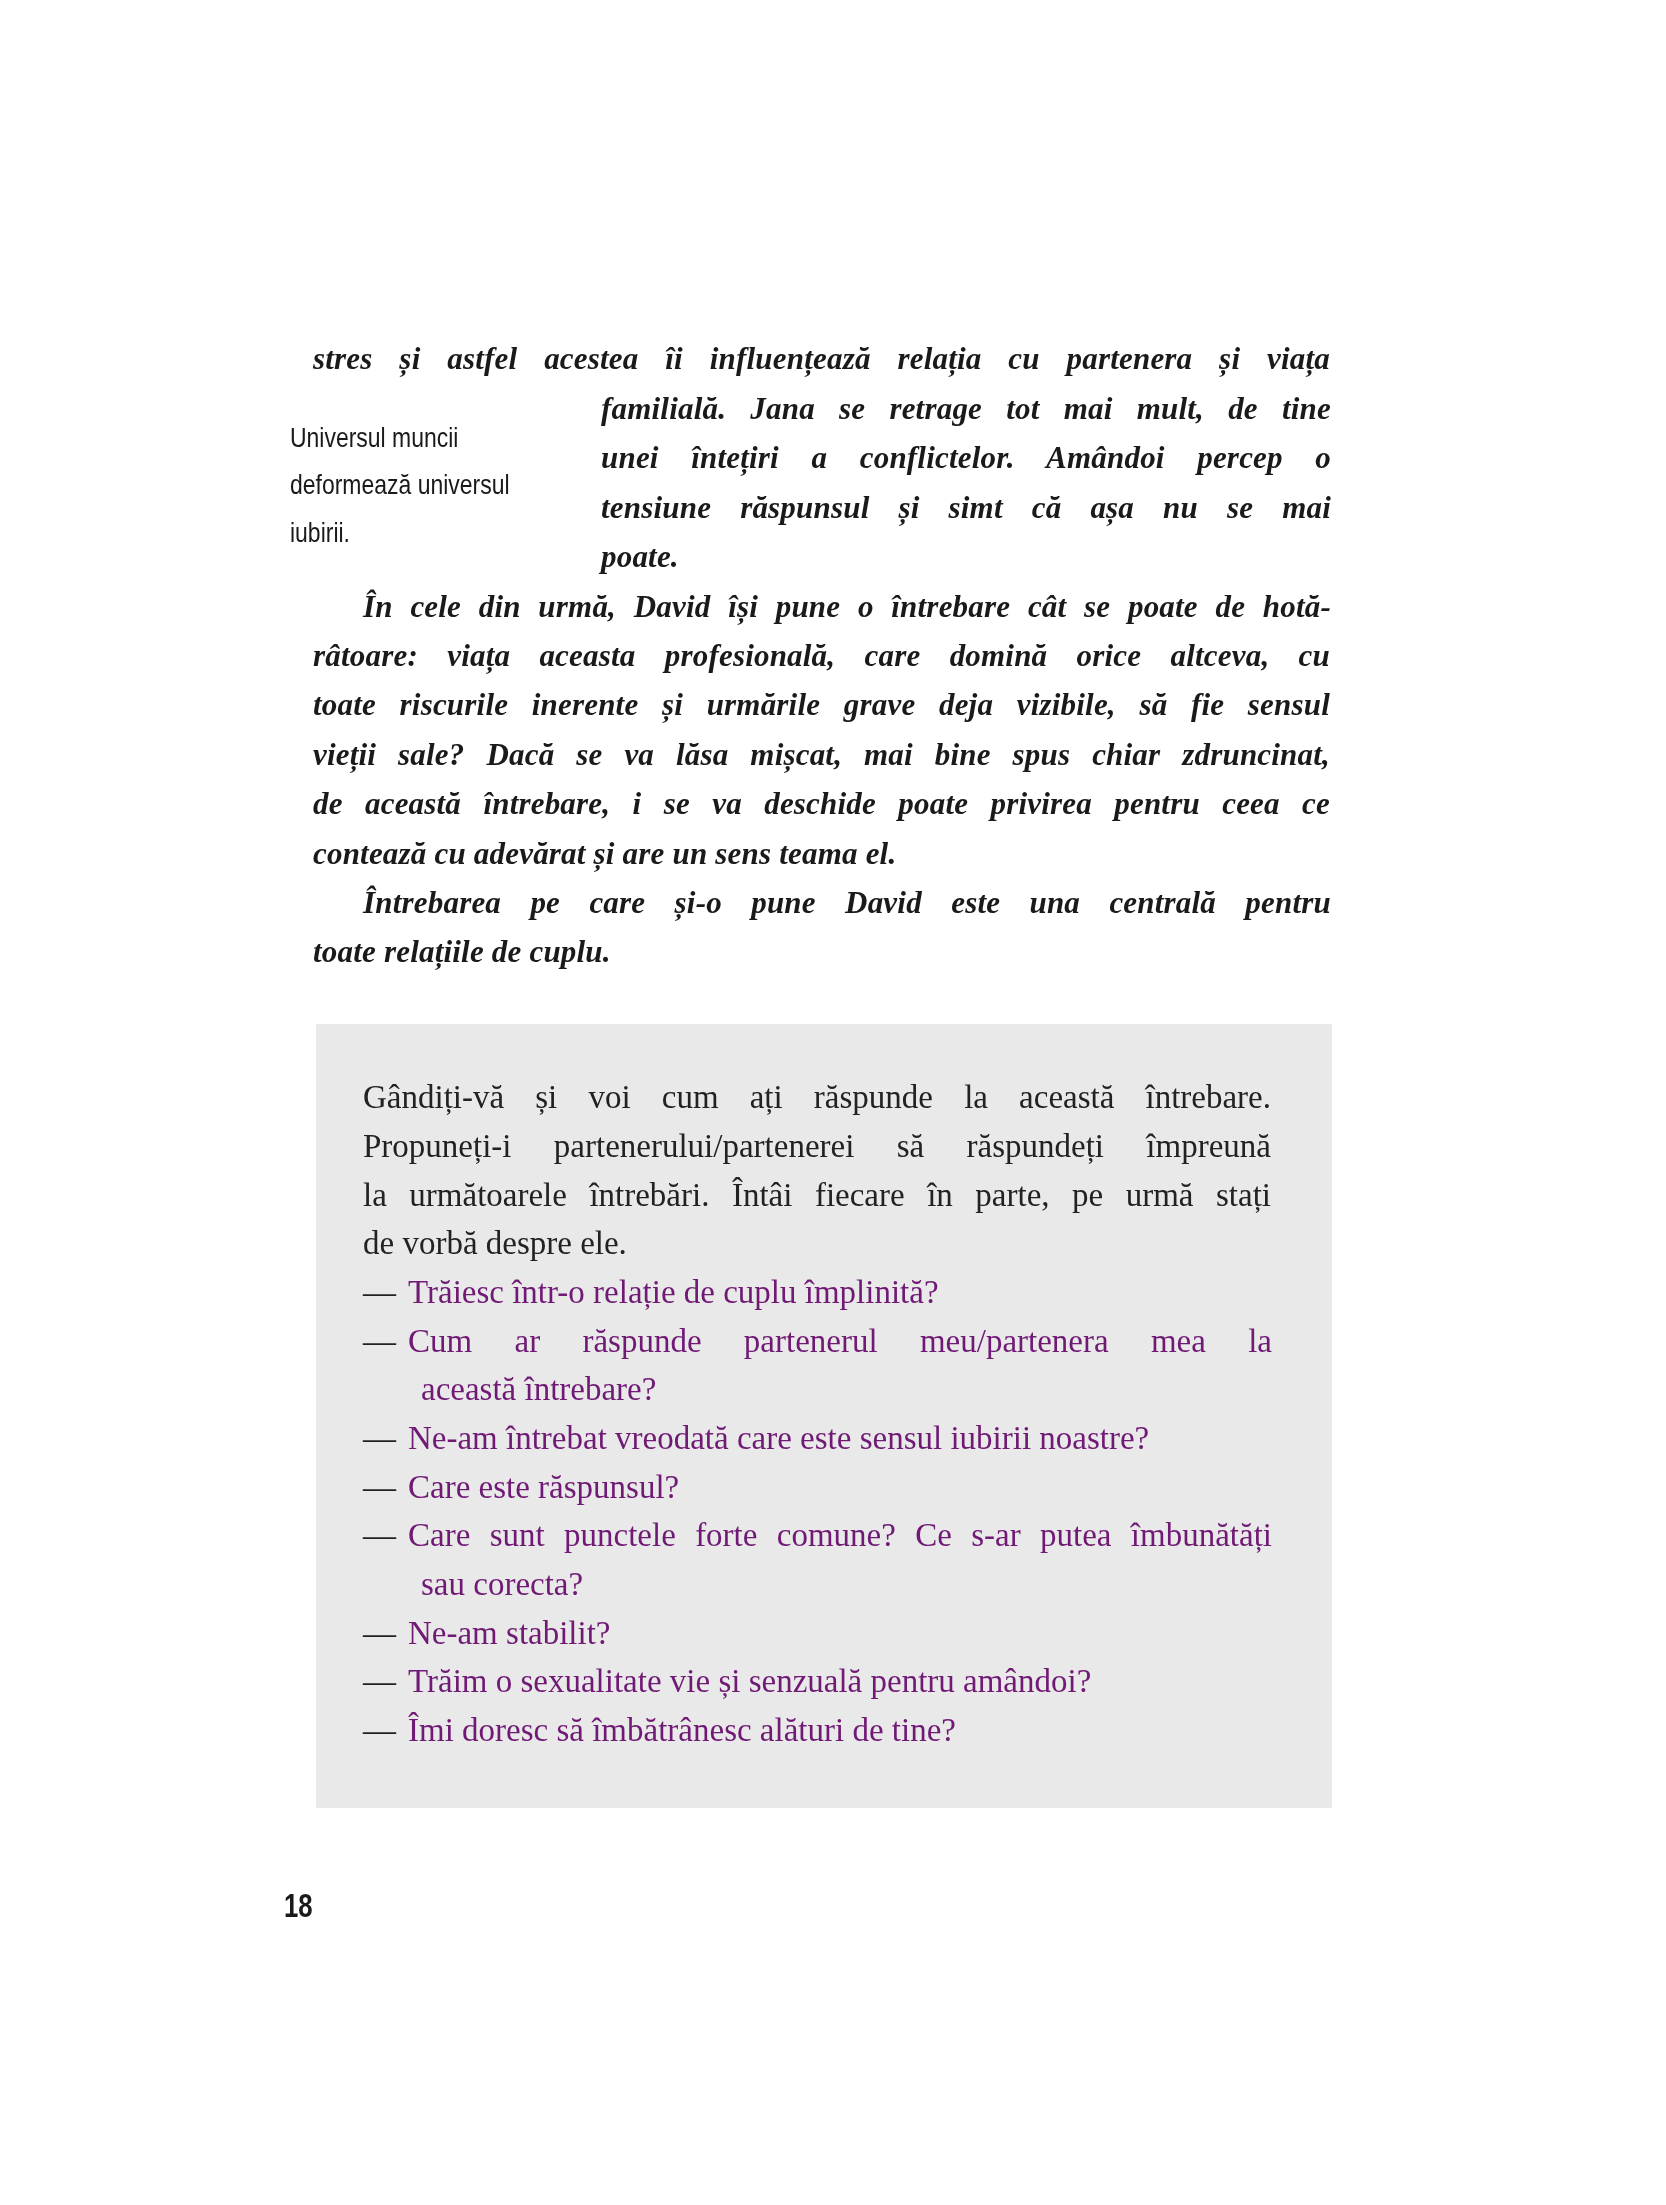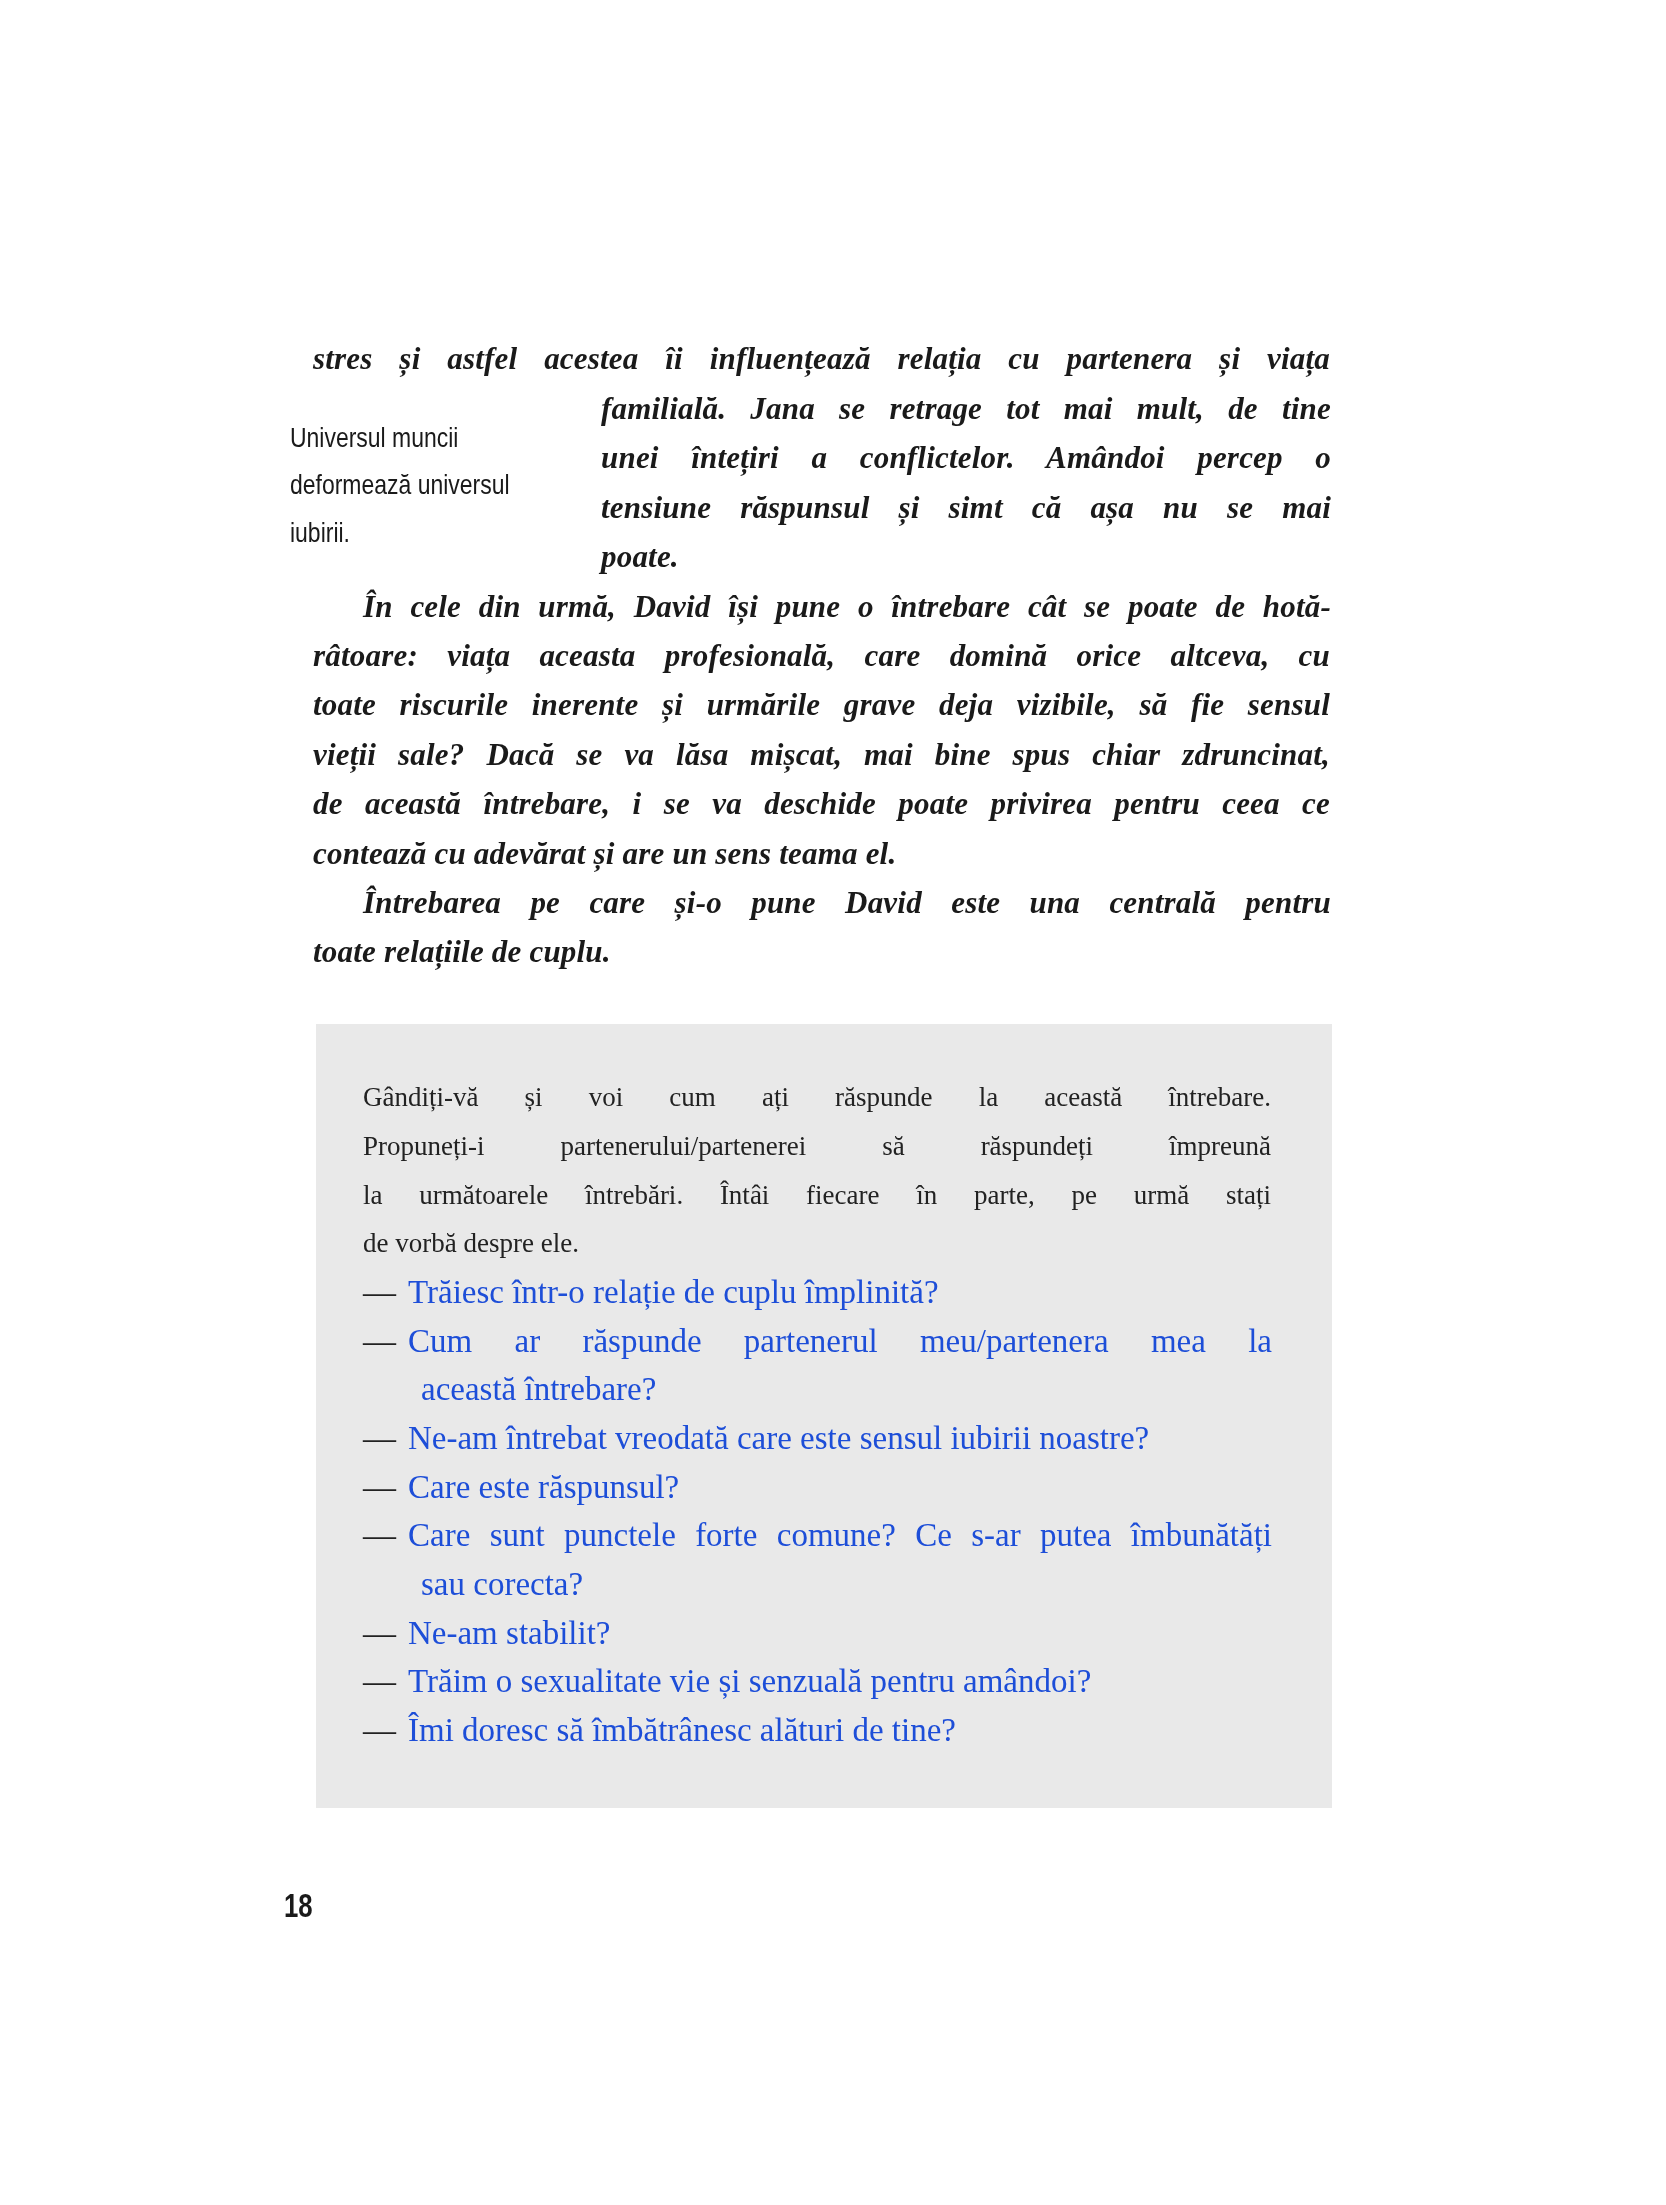--- a/index.html
+++ b/index.html
@@ -22,26 +22,26 @@
     transform:scaleX(0.82); transform-origin:left top;
     white-space:nowrap;
   }
   .box {
     position:absolute; left:316px; top:1024px; width:1016px; height:784px;
     background:#e9e9e9;
   }
   .bline {
     position:absolute; left:363px; width:908px;
     font-family:"Liberation Serif", "DejaVu Serif", serif;
-    font-size:27px; line-height:49px; color:#222;
+    font-size:33px; line-height:49px; color:#222;
     white-space:nowrap; text-align:justify; text-align-last:justify;
   }
   .bline.last { text-align-last:left; }
   .dash { position:absolute; left:363px; font-family:"Liberation Serif", serif; font-size:33px; line-height:49px; color:#222; }
-  .bitem { position:absolute; left:408px; width:864px; font-family:"Liberation Serif", "DejaVu Serif", serif; font-size:33px; line-height:49px; color:#1d4ed8; white-space:nowrap; text-align:justify; text-align-last:justify; }
+  .bitem { position:absolute; left:408px; width:864px; font-family:"Liberation Serif", "DejaVu Serif", serif; font-size:33px; line-height:49px; color:#701a75; white-space:nowrap; text-align:justify; text-align-last:justify; }
   .bitem.last { text-align-last:left; }
   .bitem.cont { left:421px; width:851px; }
   .pagenum {
     position:absolute; left:284px; top:1888px;
     font-family:"Liberation Sans", "DejaVu Sans", sans-serif; font-weight:bold;
     font-size:33px; line-height:36px; color:#1a1a1a;
     transform:scaleX(0.78); transform-origin:left top;
   }
 </style>
 </head>

